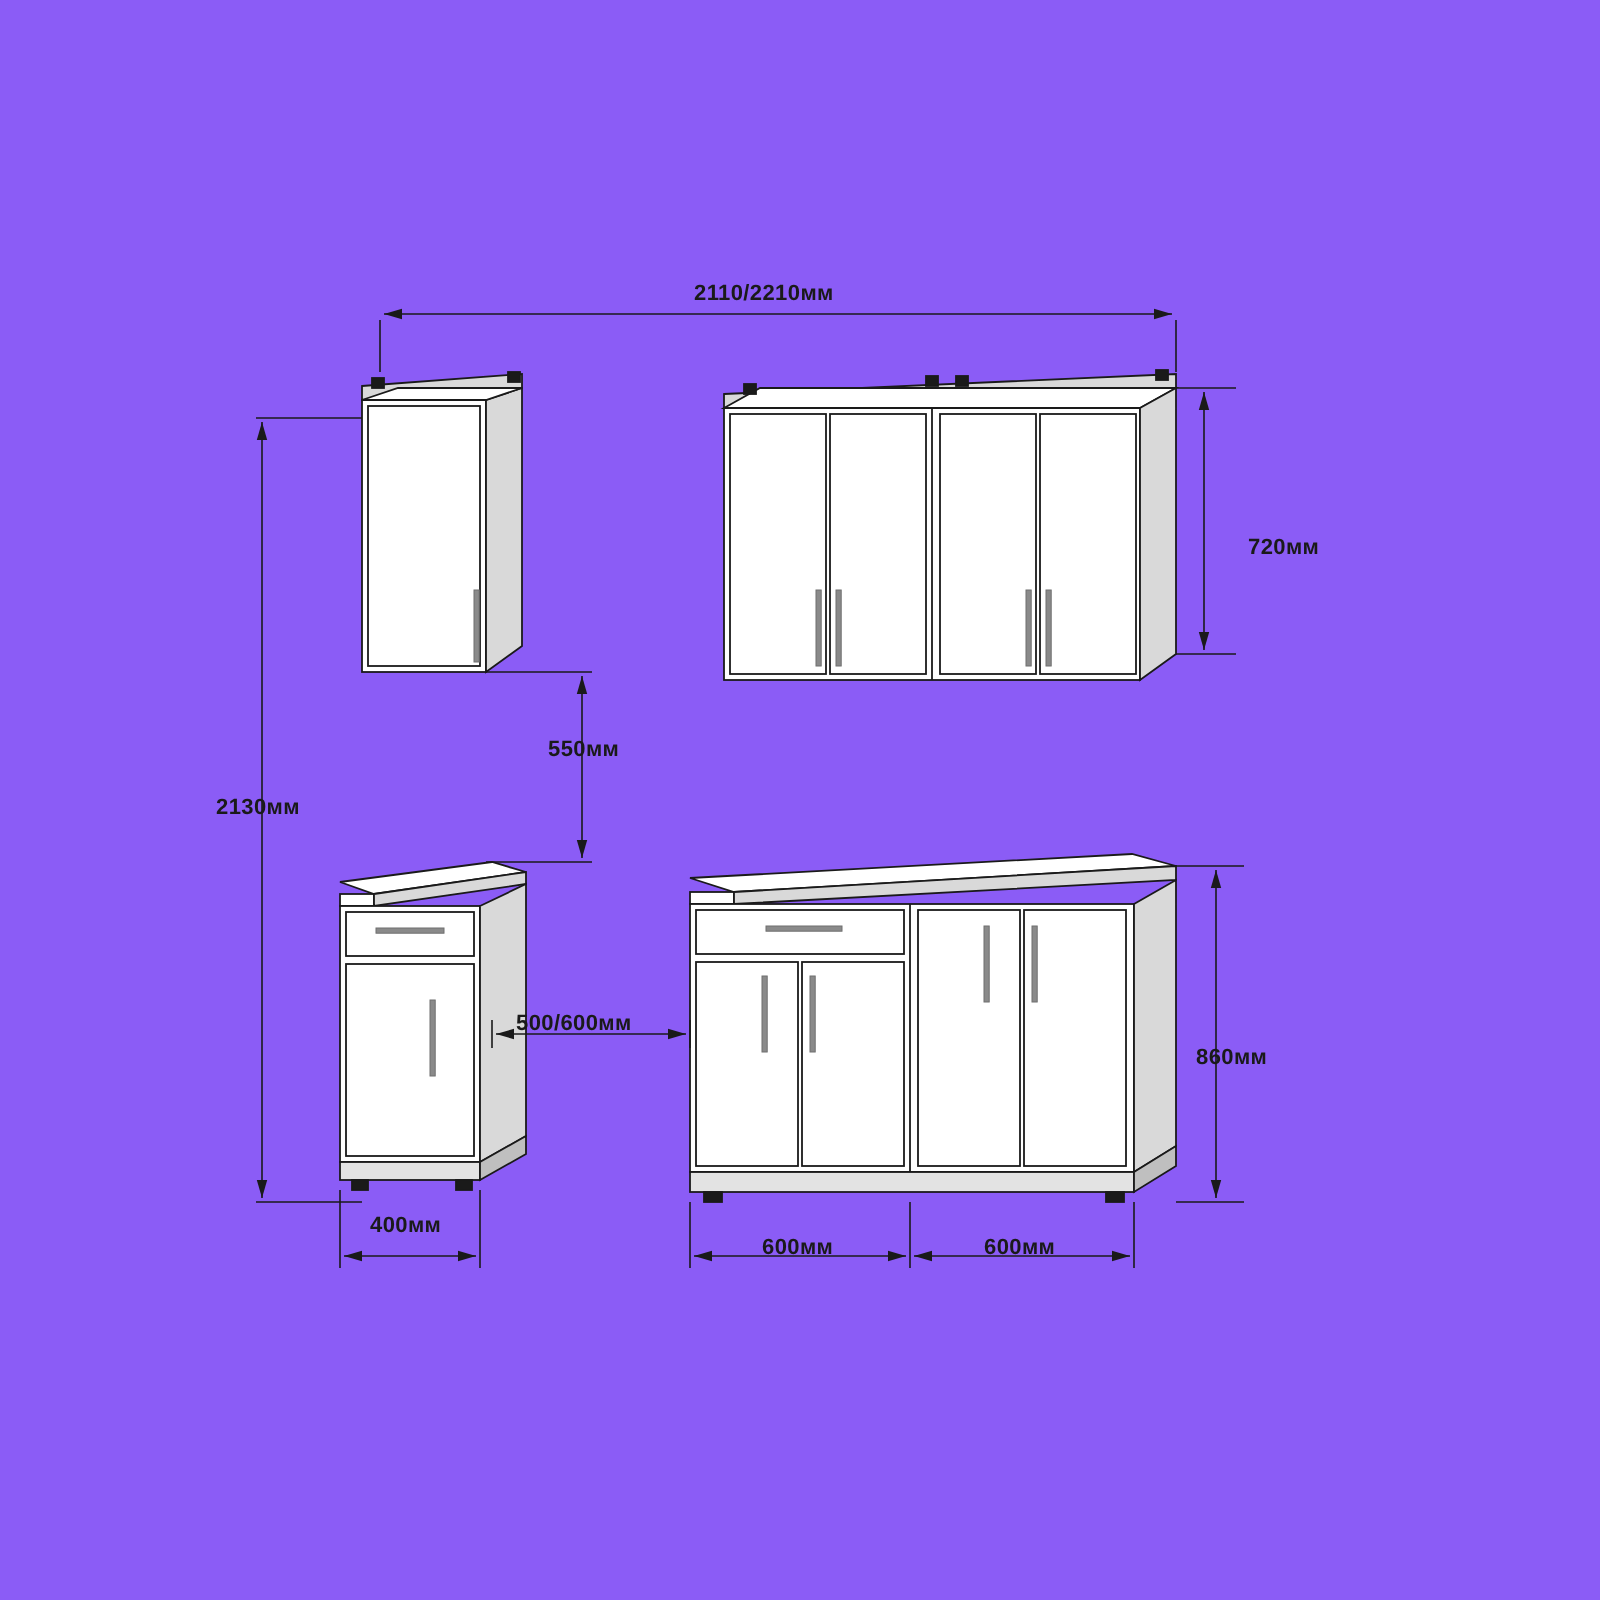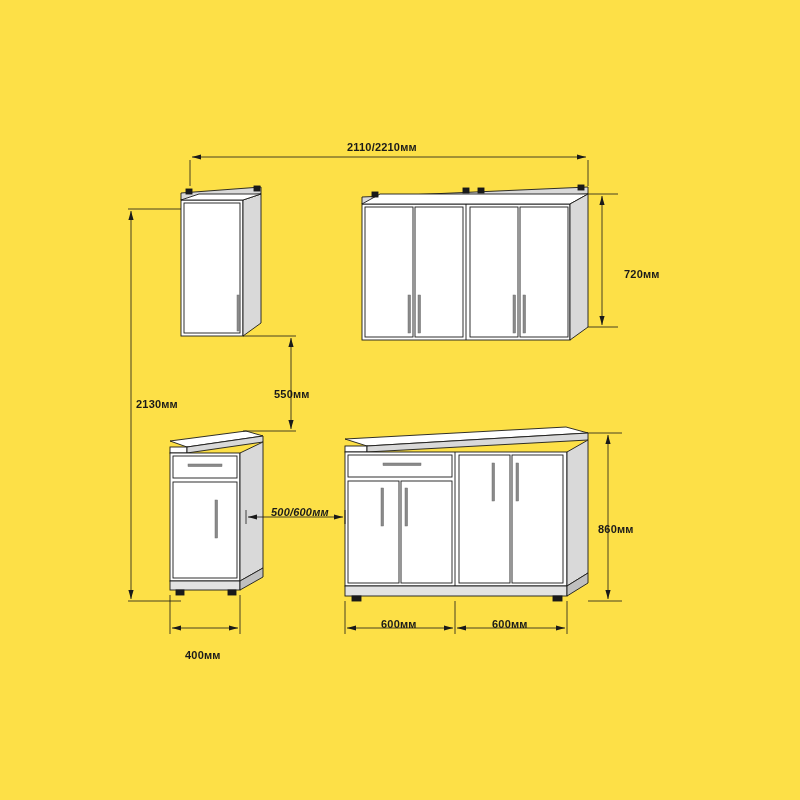--- a/index.html
+++ b/index.html
@@ -10,21 +10,21 @@
   body {
     width: 800px;
     height: 800px;
     font-family: "Liberation Sans", sans-serif;
     overflow: hidden;
   }
   #stage {
     position: relative;
     width: 800px;
     height: 800px;
-    background: #fde047;
+    background: #8b5cf6;
   }
   svg#drawing {
     position: absolute;
     left: 0;
     top: 0;
     width: 800px;
     height: 800px;
   }
   .dim-label {
     position: absolute;
@@ -194,27 +194,27 @@
 
       <line x1="567" y1="601" x2="567" y2="634"></line>
       <line x1="457" y1="628" x2="565" y2="628" marker-start="url(#arrR)" marker-end="url(#arrL)"></line>
     </g>
   </svg>
 
   <div class="dim-label" style="left:347px; top:141px;">2110/2210мм</div>
 
   <div class="dim-label" style="left:624px; top:268px;">720мм</div>
 
-  <div class="dim-label" style="left:274px; top:388px;">550мм</div>
-
-  <div class="dim-label" style="left:108px; top:398px;margin-left:28px;">2130мм</div>
+  <div class="dim-label" style="left:274px; top:369px;">550мм</div>
+
+  <div class="dim-label" style="left:108px; top:398px;">2130мм</div>
 
   <div class="dim-label" style="left:598px; top:523px;">860мм</div>
 
-  <div class="dim-label" style="left:271px; top:506px;font-style:italic;">500/600мм</div>
-
-  <div class="dim-label" style="left:185px; top:649px;">400мм</div>
+  <div class="dim-label" style="left:258px; top:506px;">500/600мм</div>
+
+  <div class="dim-label" style="left:185px; top:607px;">400мм</div>
 
   <div class="dim-label" style="left:381px; top:618px;">600мм</div>
 
   <div class="dim-label" style="left:492px; top:618px;">600мм</div>
 
 </div>
 
 </body></html>

